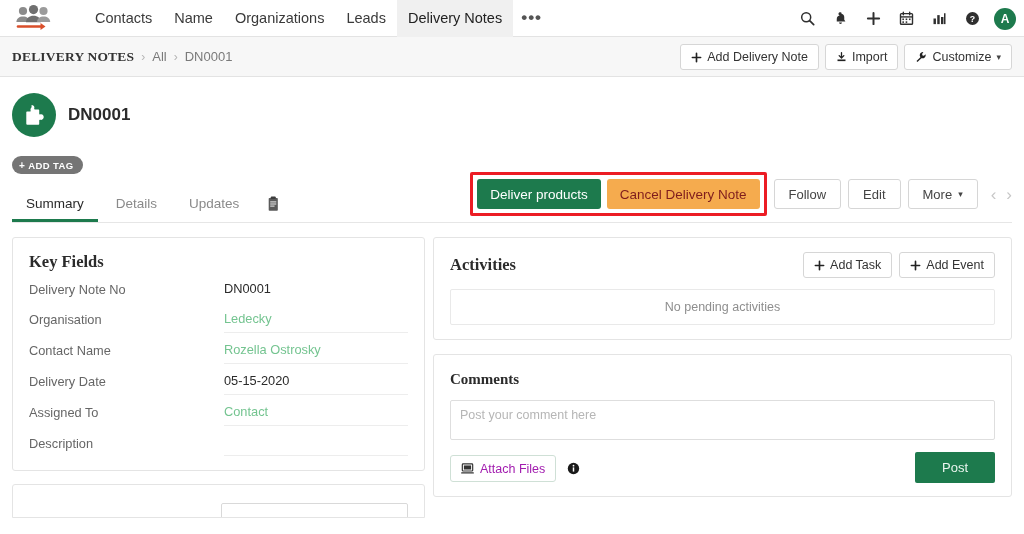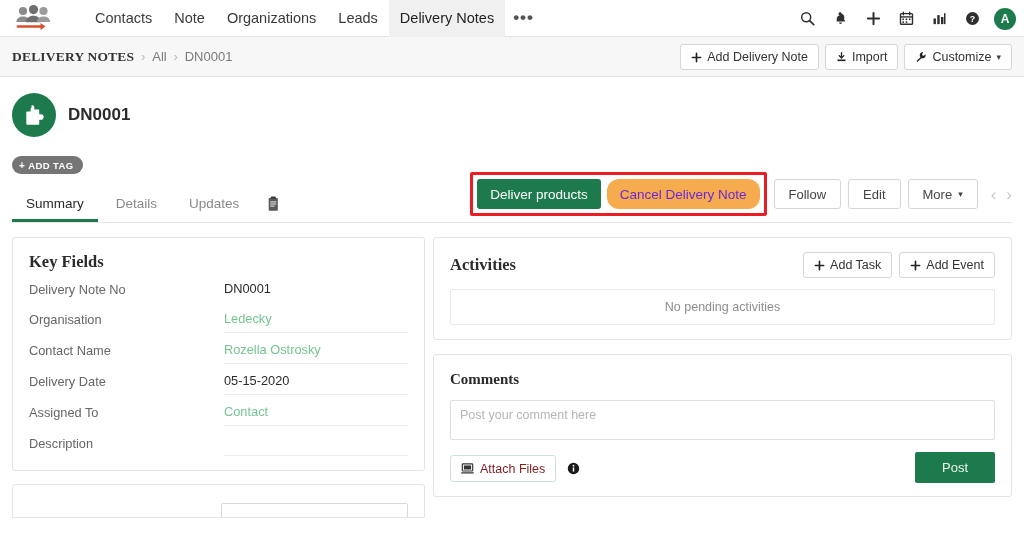--- a/index.html
+++ b/index.html
@@ -103,21 +103,21 @@
   .hl-box {
     border: 3px solid #ec1c24; border-radius: 2px;
     padding: 4px; display: flex; align-items: center; gap: 0;
   }
   .btn-primary {
     background: #1d7a4d; color: #fff; border: none; border-radius: 3px;
     height: 30px; padding: 0 13px; font-size: 13.5px; cursor: pointer;
     font-family: "Liberation Sans", sans-serif; white-space: nowrap;
   }
   .btn-warn {
-    background: #f5ab4e; color: #6d28d9; border: none; border-radius: 12px;
+    background: #f5ab4e; color: #7f1d1d; border: none; border-radius: 3px;
     height: 30px; padding: 0 13px; font-size: 13.5px; cursor: pointer;
     font-family: "Liberation Sans", sans-serif; margin-left: 6px; white-space: nowrap;
   }
   .btn-ghost {
     background: #fff; border: 1px solid #d6d6d6; border-radius: 3px;
     height: 30px; padding: 0 14px; font-size: 13px; color: #444;
     cursor: pointer; display: inline-flex; align-items: center; gap: 6px;
     font-family: "Liberation Sans", sans-serif; white-space: nowrap;
   }
   .pager { display: flex; align-items: center; gap: 10px; margin-left: 6px; }
@@ -174,21 +174,21 @@
     width: 100%; height: 40px; border: 1px solid #dedede; border-radius: 2px;
     padding: 7px 9px; font-size: 12.5px; color: #333; resize: none;
     font-family: "Liberation Sans", sans-serif; outline: none;
   }
   .comment-area::placeholder { color: #b6b6b6; }
   .comment-foot {
     display: flex; align-items: center; margin-top: 11px; position: relative;
   }
   .attach-btn {
     background: #fff; border: 1px solid #cfe0d6; border-radius: 3px;
-    height: 27px; padding: 0 10px; font-size: 12.5px; color: #7f1d1d;
+    height: 27px; padding: 0 10px; font-size: 12.5px; color: #a21caf;
     display: inline-flex; align-items: center; gap: 6px; cursor: pointer;
   }
   .info-dot { margin-left: 11px; cursor: pointer; display: inline-flex; }
   .post-btn {
     position: absolute; right: 0; top: -3px;
     background: #1d7a4d; color: #eaf5ee; border: none; border-radius: 2px;
     width: 80px; height: 31px; font-size: 13px; cursor: pointer;
     font-family: "Liberation Sans", sans-serif;
   }
 
@@ -227,21 +227,21 @@
         <circle cx="21.5" cy="4.6" r="4.6" fill="#6f6f6f"></circle>
         <path d="M14 17.2c0-4.3 3.4-6.5 7.5-6.5s7.5 2.2 7.5 6.5z" fill="#6f6f6f"></path>
         <circle cx="31.5" cy="6" r="4.1" fill="#9b9b9b"></circle>
         <path d="M25 17c0-3.7 3-5.6 6.6-5.6S38.2 13.3 38.2 17z" fill="#9b9b9b"></path>
         <path d="M6 21.5h24" stroke="#d94f2b" stroke-width="2.6" stroke-linecap="round"></path>
         <path d="M28.5 18l5 3.5-5 3.5z" fill="#d94f2b"></path>
       </svg>
     </div>
     <div class="nav-items">
       <div class="nav-item">Contacts</div>
-      <div class="nav-item">Note</div>
+      <div class="nav-item">Name</div>
       <div class="nav-item">Organizations</div>
       <div class="nav-item">Leads</div>
       <div class="nav-item active">Delivery Notes</div>
       <div class="nav-more">•••</div>
     </div>
     <div class="nav-right">
       <div class="nav-ic">
         <svg width="15" height="15" viewBox="0 0 16 16">
             <circle cx="6.6" cy="6.6" r="4.8" fill="none" stroke="#2f2f2f" stroke-width="1.6"></circle>
             <path d="M10.3 10.3L14.6 14.6" stroke="#2f2f2f" stroke-width="1.8" stroke-linecap="round"></path>

